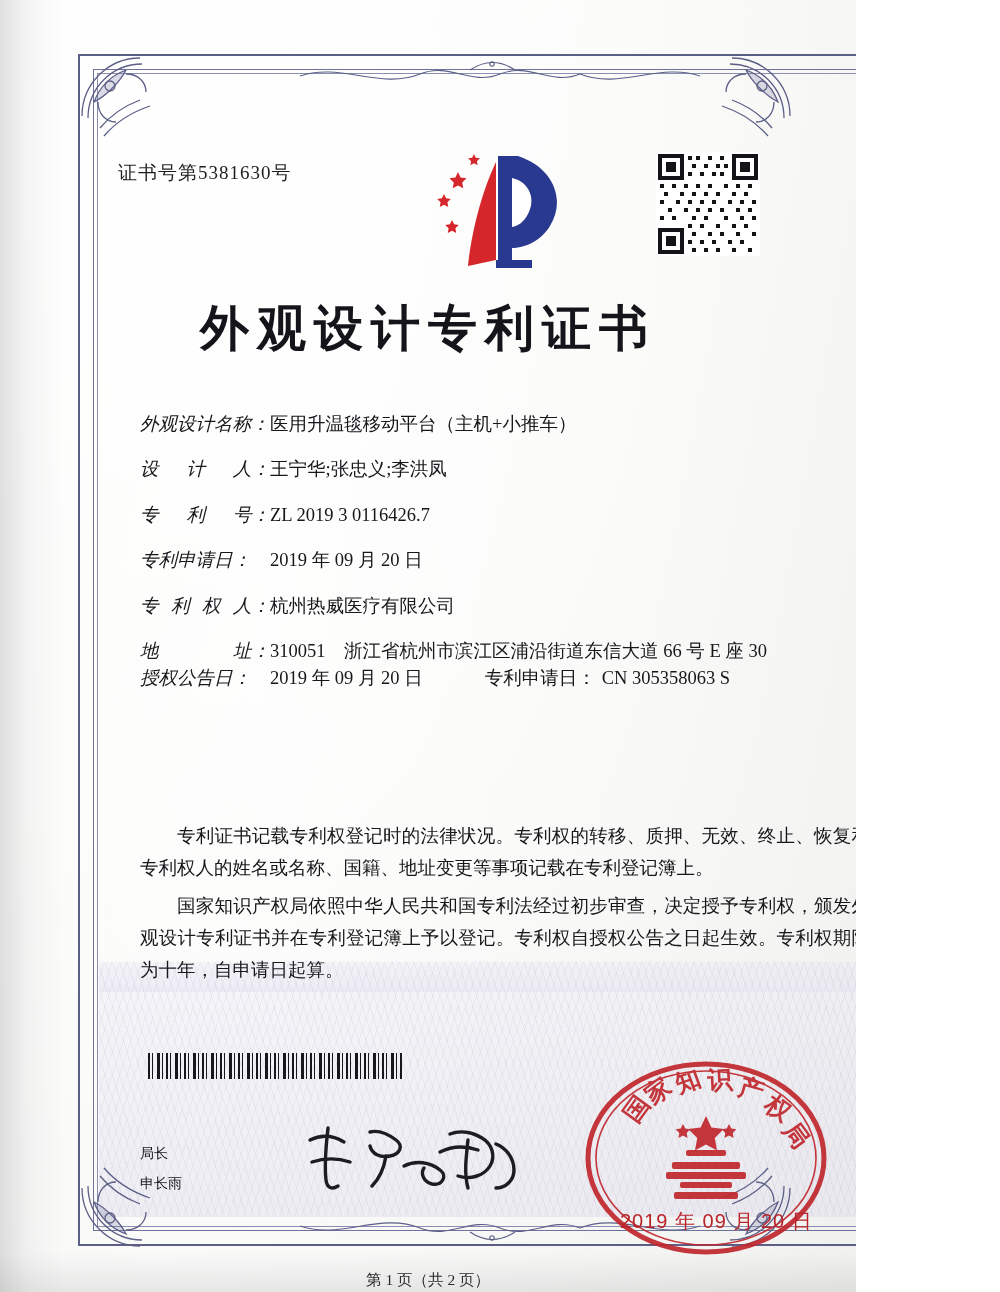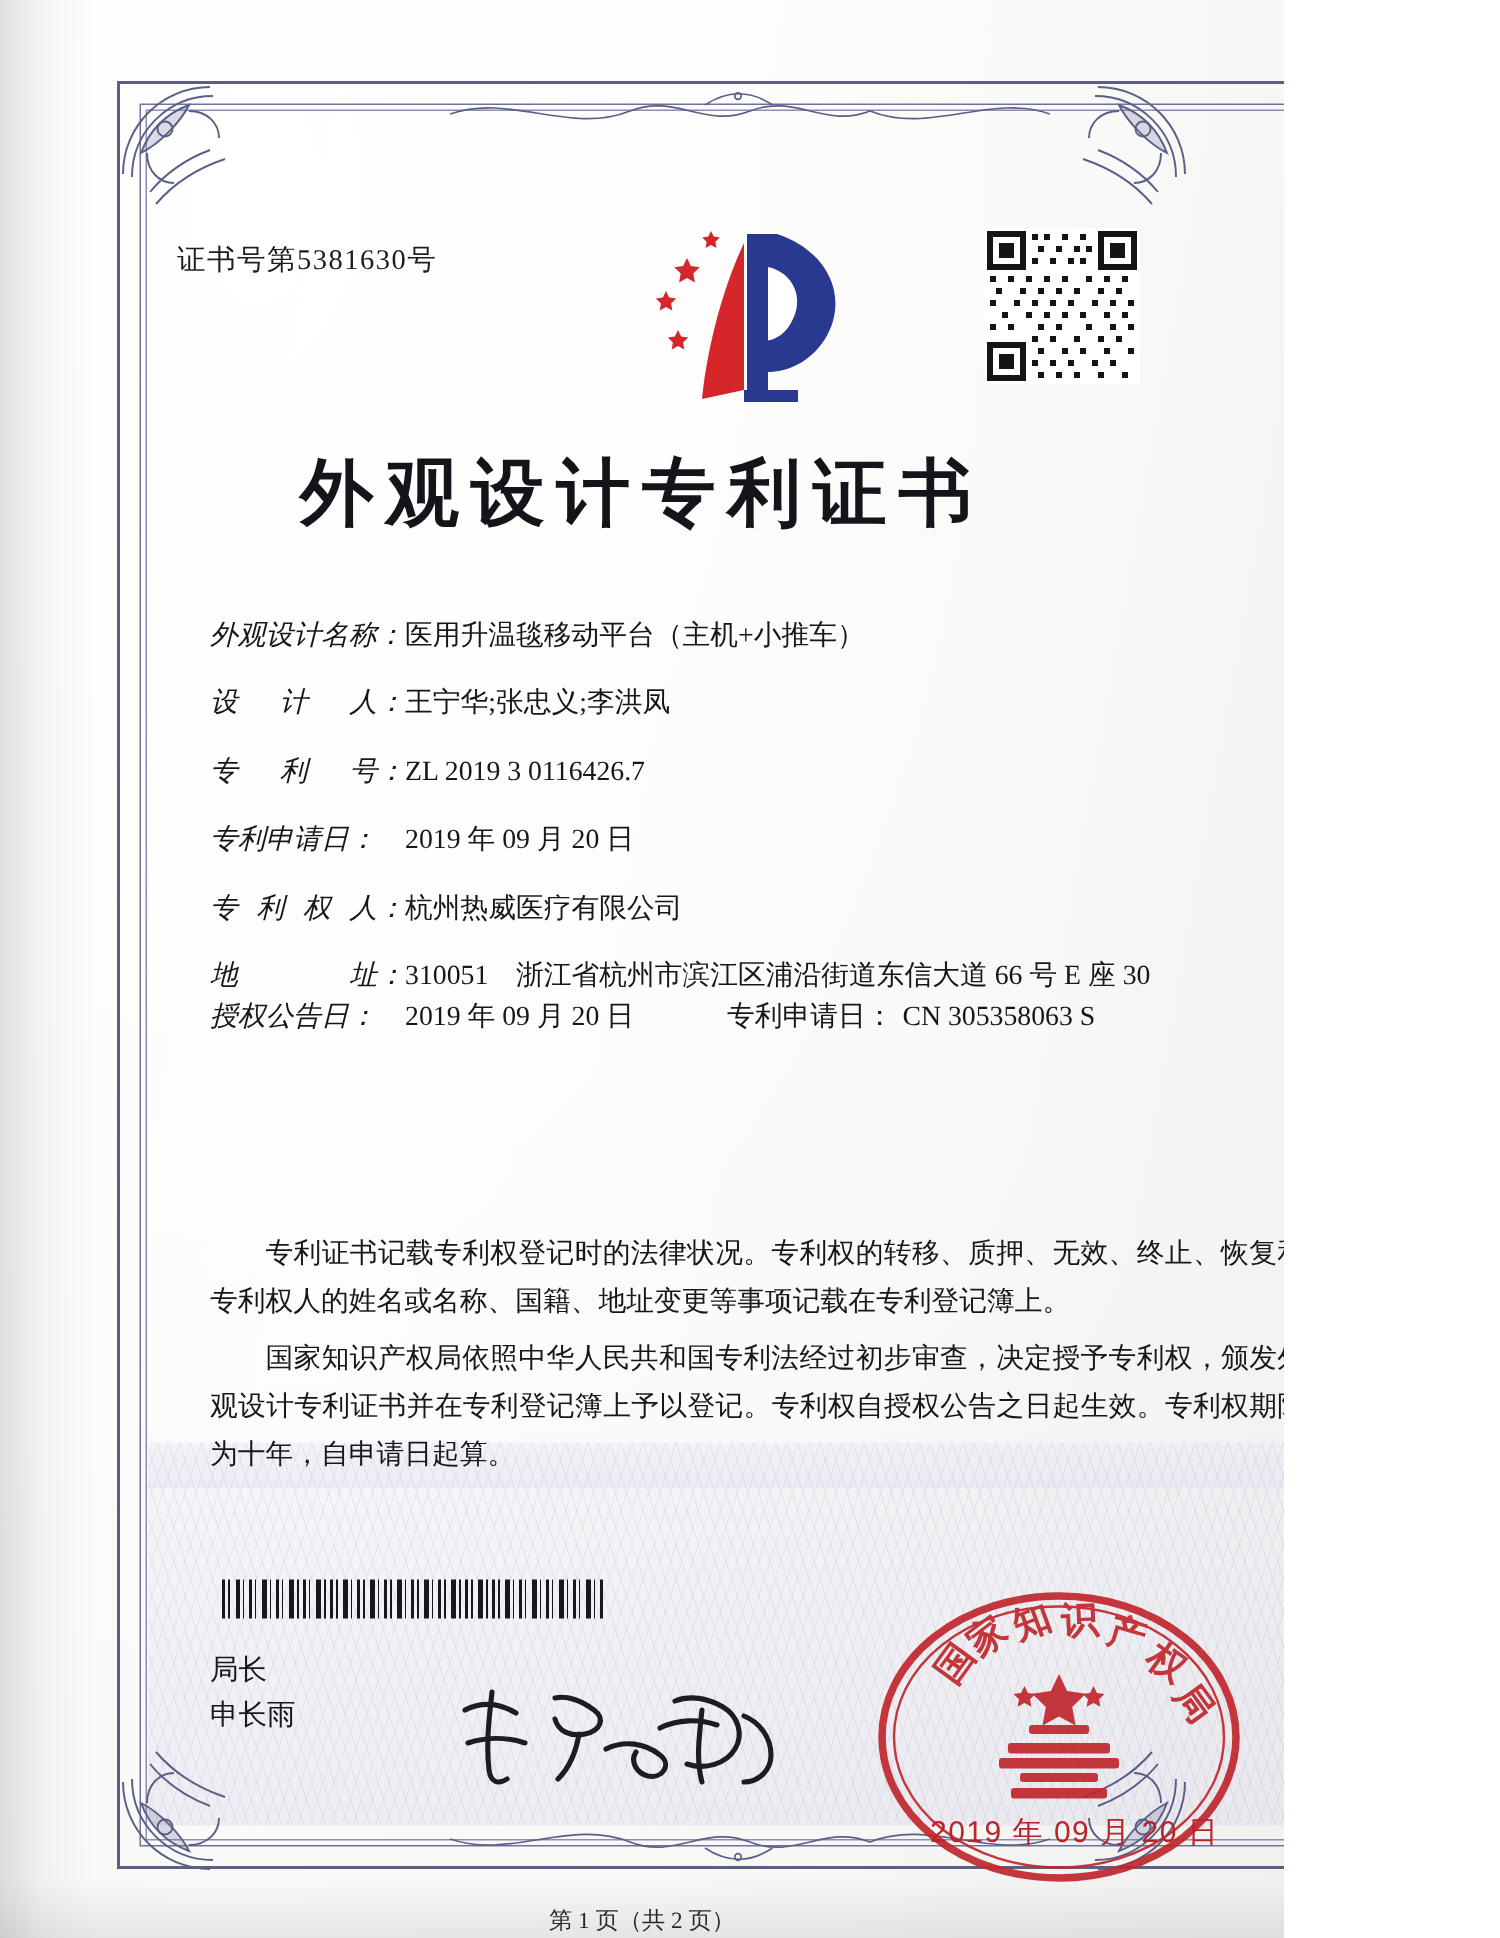--- a/index.html
+++ b/index.html
@@ -202,22 +202,22 @@
     background-image: repeating-linear-gradient(90deg,
       #18181c 0 2px, rgba(0,0,0,0) 2px 4px,
       #18181c 4px 5px, rgba(0,0,0,0) 5px 9px,
       #18181c 9px 12px, rgba(0,0,0,0) 12px 14px,
       #18181c 14px 15px, rgba(0,0,0,0) 15px 18px);
   }
 
   
   .director {
     position: absolute;
-    left: 140px; top: 1099px;
-    font-size: 19px;
+    left: 140px; top: 1139px;
+    font-size: 14px;
     line-height: 30px;
     color: #16161b;
   }
   .signature {
     position: absolute;
     left: 300px; top: 1118px;
     width: 230px; height: 80px;
   }
 
   

